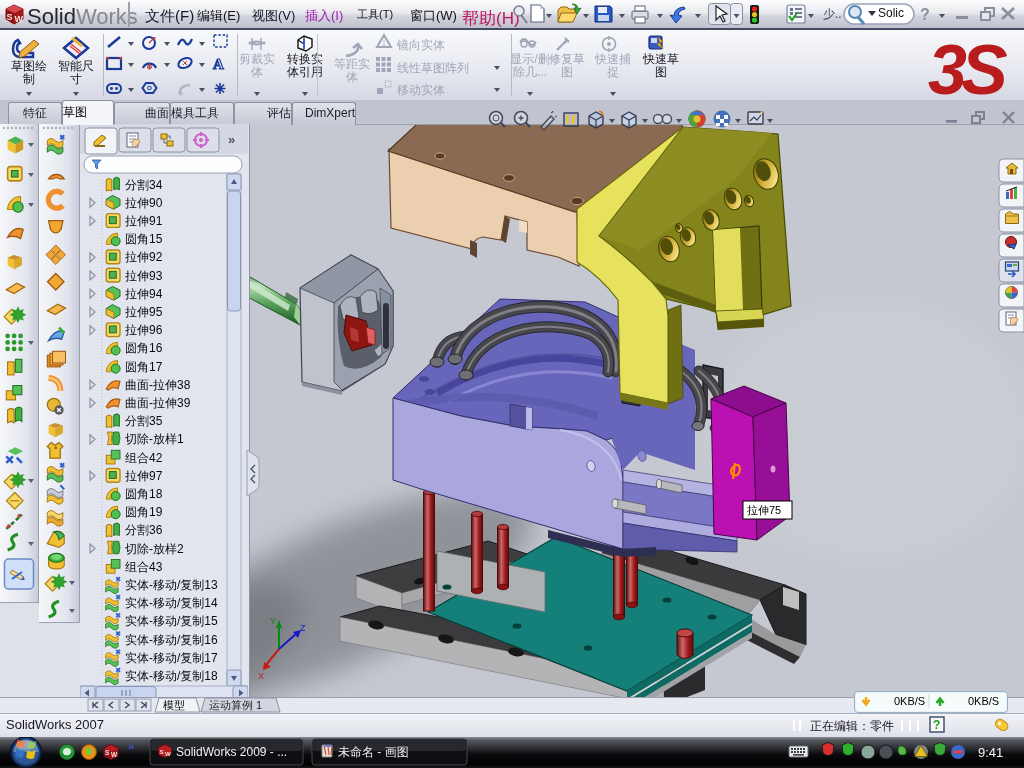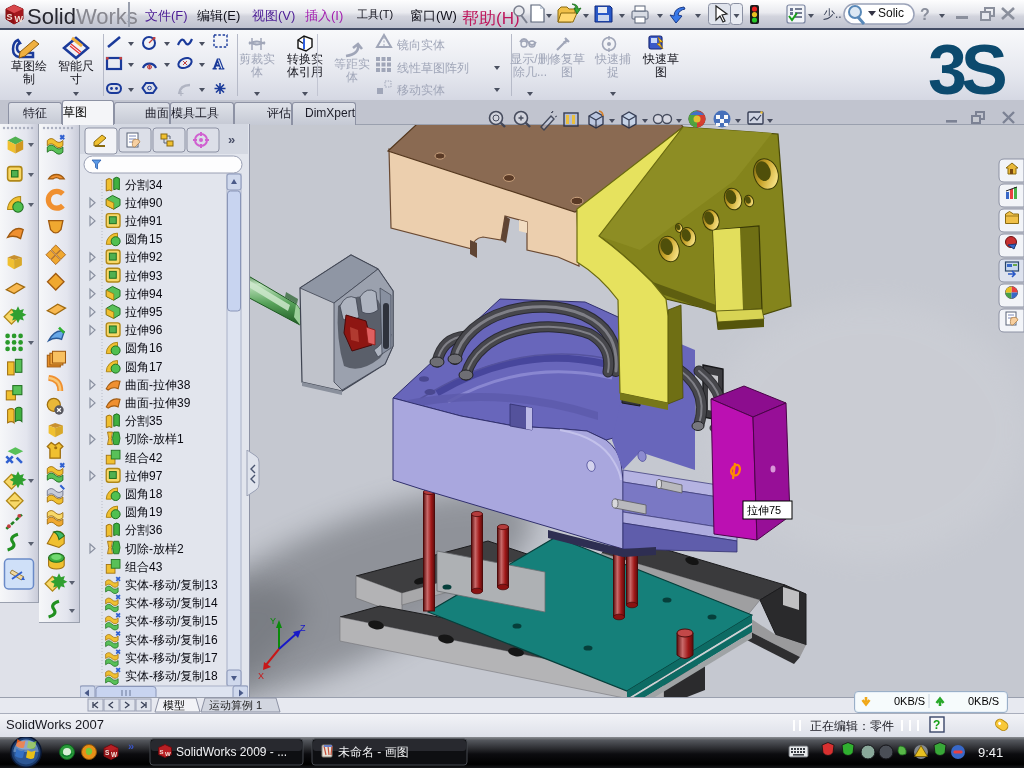--- a/index.html
+++ b/index.html
@@ -204,23 +204,23 @@
 <svg class="abs" style="left:3px;top:3px" width="23" height="22" viewBox="0 0 23 22">
 <polygon points="3,6 11,2 20,6 20,16 11,21 3,16" fill="#b91f24" stroke="#7a0e12" stroke-width="1"></polygon>
 <polygon points="3,6 11,10 11,21 3,16" fill="#8d1216"></polygon>
 <polygon points="11,10 20,6 20,16 11,21" fill="#a3181d"></polygon>
 <polygon points="3,6 11,2 20,6 11,10" fill="#d8474b"></polygon>
 <text x="3.5" y="17" font-size="9" font-weight="bold" fill="#f3e3d9">S</text>
 <text x="11.5" y="19" font-size="9" font-weight="bold" fill="#f3e3d9">W</text>
 </svg>
 <div class="t" style="left:27px;top:4px;font-size:22px;font-weight:normal;color:#26262e;letter-spacing:0px">Solid<span style="color:#87878f">Works</span></div>
 <div class="abs" style="left:128px;top:2px;width:2px;height:25px;background:#9aa0ae"></div>
-<div class="t" style="left:145px;top:7px;font-size:13px;color:#4c1d95">文件(F)</div>
+<div class="t" style="left:145px;top:7px;font-size:15px;color:#0f172a">文件(F)</div>
 <div class="t" style="left:197px;top:7px;font-size:13px;color:#10101a">编辑(E)</div>
-<div class="t" style="left:252px;top:7px;font-size:13px;color:#4c1d95">视图(V)</div>
+<div class="t" style="left:252px;top:7px;font-size:13px;color:#0f172a">视图(V)</div>
 <div class="t" style="left:305px;top:7px;font-size:13px;color:#a21caf">插入(I)</div>
 <div class="t" style="left:357px;top:7px;font-size:11px;color:#10101a">工具(T)</div>
 <div class="t" style="left:410px;top:7px;font-size:13px;color:#10101a">窗口(W)</div>
 <div class="t" style="left:462px;top:7px;font-size:17px;color:#be185d">帮助(H)</div>
 <svg class="abs" style="left:508px;top:0" width="516" height="28" viewBox="0 0 516 28">
       <circle cx="11" cy="11" r="5" fill="#e8e9ee" stroke="#7a7f8e" stroke-width="1.5"></circle>
       <line x1="13" y1="15" x2="19" y2="23" stroke="#7a7f8e" stroke-width="2"></line>
       <path d="M23,5 h9 l4,4 v13 h-13 z" fill="#fff" stroke="#5a6478" stroke-width="1.2"></path>
       <path d="M32,5 l4,4 h-4 z" fill="#c8d0dc"></path>
       <polygon points="38,14 44,14 41,18" fill="#4a5060"></polygon>
@@ -261,21 +261,21 @@
       <polygon points="360,11 368,11 364,16" fill="#334"></polygon>
       <text x="370" y="17" font-size="12" fill="#111" font-family="Liberation Sans">Solic</text>
       <text x="412" y="20" font-size="16" font-weight="bold" fill="#8a8f9c" font-family="Liberation Sans">?</text>
       <polygon points="431,14 437,14 434,18" fill="#4a5060"></polygon>
       <rect x="448" y="16" width="12" height="3" fill="#8a8f9c"></rect>
       <rect x="477" y="8" width="9" height="8" fill="none" stroke="#8a8f9c" stroke-width="2"></rect>
       <rect x="473" y="12" width="9" height="8" fill="#e6e8ee" stroke="#8a8f9c" stroke-width="2"></rect>
       <path d="M494,8 l12,11 m0,-11 l-12,11" stroke="#8a8f9c" stroke-width="2.6"></path>
     </svg>
 <div class="abs" style="left:0;top:30px;width:1024px;height:70px;background:linear-gradient(#f8f9fb,#e6e8ef 60%,#d5d8e3);border-bottom:1px solid #9ba1b2"></div>
-<div class="t" style="left:928px;top:30px;font-size:70px;font-weight:bold;color:#0c4a6e;letter-spacing:-6px">3S</div>
+<div class="t" style="left:928px;top:30px;font-size:70px;font-style:italic;font-weight:bold;color:#b91c1c;letter-spacing:-6px">3S</div>
 <svg class="abs" style="left:0;top:30px" width="1024" height="70" viewBox="0 0 1024 70">
       <path d="M18,10 q-5,2 -5,9 q0,7 6,8 l14,0 0,-4 -12,0 q-4,-1 -4,-5 q0,-4 3,-5 z" fill="none" stroke="#1a3a9a" stroke-width="2.5"></path>
       <path d="M20,22 l14,-12 5,4 -14,12 -6,2 z" fill="#f0b040" stroke="#8a5a10" stroke-width="1"></path>
       <text x="29" y="40" font-size="12" fill="#16161e" text-anchor="middle">草图绘</text>
       <text x="29" y="53" font-size="12" fill="#16161e" text-anchor="middle">制</text>
       <polygon points="26,62 32,62 29,66" fill="#4a5060"></polygon>
       <path d="M64,18 l12,-10 12,10 -12,10 z" fill="none" stroke="#1a3a9a" stroke-width="2.5"></path>
       <path d="M70,16 l10,8 m-9,-10 l10,8" stroke="#e83030" stroke-width="1.2"></path>
       <path d="M72,8 l10,8" stroke="#f0b040" stroke-width="3"></path>
       <text x="76" y="40" font-size="12" fill="#16161e" text-anchor="middle">智能尺</text>

